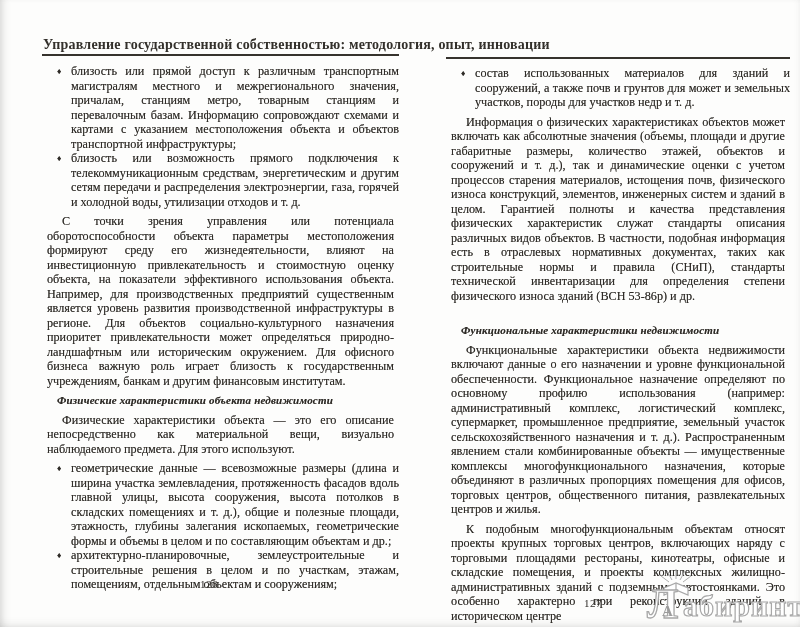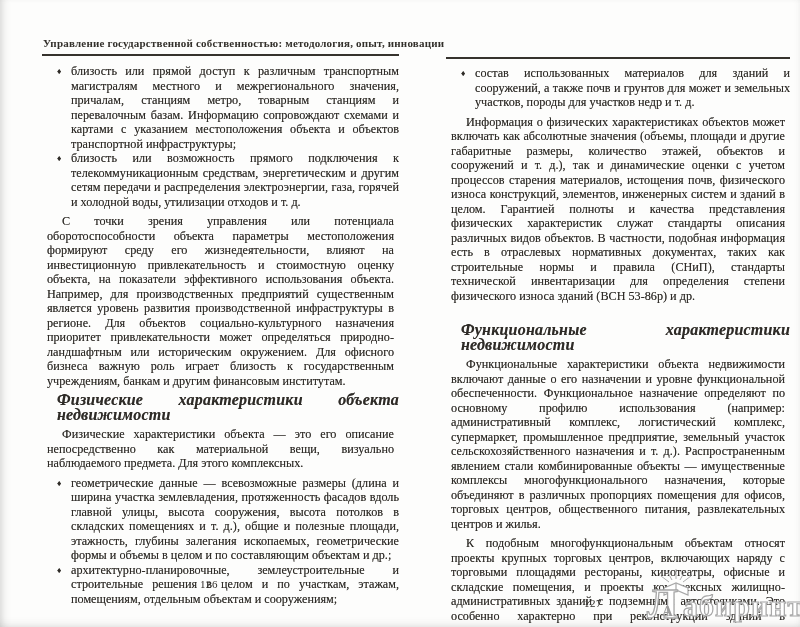--- a/index.html
+++ b/index.html
@@ -14,21 +14,21 @@
     background: #fdfdfc;
     overflow: hidden;
     font-family: "Liberation Serif", "DejaVu Serif", serif;
     color: #2e2b27;
     box-shadow: inset 8px 0 10px -7px rgba(60,60,60,0.25),
                 inset 0 -8px 10px -7px rgba(60,60,60,0.15),
                 inset -4px 0 8px -6px rgba(60,60,60,0.12);
   }
   .run-head {
     position: absolute;
-    font-size: 11px;
+    font-size: 14px;
     font-weight: bold;
     letter-spacing: 0.2px;
     color: #33302b;
     white-space: nowrap;
   }
   .run-head.left { left: 43px; top: 37px; width: 356px; text-align: left; }
   .run-head.right { left: 446px; top: 40px; width: 344px; text-align: right; }
   .head-rule {
     position: absolute;
     height: 2px;
@@ -57,21 +57,21 @@
     position: absolute;
     left: 1px;
     top: 0px;
     font-size: 8.5px;
   }
   .para { margin: 5px; text-indent: 15px; }
 
   .sec-head {
     font-style: italic;
     font-weight: bold;
-    font-size: 16px;
+    font-size: 11px;
     letter-spacing: 0.2px;
     margin: 0;
     padding-left: 15px;
   }
   .sec-head.left-h { margin-top: 0; margin-bottom: 3px; }
   .sec-head.right-h { margin-top: 20px; margin-bottom: 5px; }
 
   .page-number {
     position: absolute;
     font-size: 11px;
@@ -103,21 +103,21 @@
         <span class="bmark">♦</span>
         <span>близость или прямой доступ к различным транспортным магистралям местного и межрегионального значения, причалам, станциям метро, товарным станциям и перевалочным базам. Информацию сопровождают схемами и картами с указанием местоположения объекта и объектов транспортной инфраструктуры;</span>
       </li>
       <li class="bullet">
         <span class="bmark">♦</span>
         <span>близость или возможность прямого подключения к телекоммуникационным средствам, энергетическим и другим сетям передачи и распределения электроэнергии, газа, горячей и холодной воды, утилизации отходов и т. д.</span>
       </li>
     </ul>
     <p class="para">С точки зрения управления или потенциала оборотоспособности объекта параметры местоположения формируют среду его жизнедеятельности, влияют на инвестиционную привлекательность и стоимостную оценку объекта, на показатели эффективного использования объекта. Например, для производственных предприятий существенным является уровень развития производственной инфраструктуры в регионе. Для объектов социально-культурного назначения приоритет привлекательности может определяться природно-ландшафтным или историческим окружением. Для офисного бизнеса важную роль играет близость к государственным учреждениям, банкам и другим финансовым институтам.</p>
     <h3 class="sec-head left-h">Физические характеристики объекта недвижимости</h3>
-    <p class="para">Физические характеристики объекта — это его описание непосредственно как материальной вещи, визуально наблюдаемого предмета. Для этого комплексных.</p>
+    <p class="para">Физические характеристики объекта — это его описание непосредственно как материальной вещи, визуально наблюдаемого предмета. Для этого используют.</p>
     <ul class="bullets">
       <li class="bullet">
         <span class="bmark">♦</span>
         <span>геометрические данные — всевозможные размеры (длина и ширина участка землевладения, протяженность фасадов вдоль главной улицы, высота сооружения, высота потолков в складских помещениях и т. д.), общие и полезные площади, этажность, глубины залегания ископаемых, геометрические формы и объемы в целом и по составляющим объектам и др.;</span>
       </li>
       <li class="bullet">
         <span class="bmark">♦</span>
         <span>архитектурно-планировочные, землеустроительные и строительные решения в целом и по участкам, этажам, помещениям, отдельным объектам и сооружениям;</span>
       </li>
     </ul>

